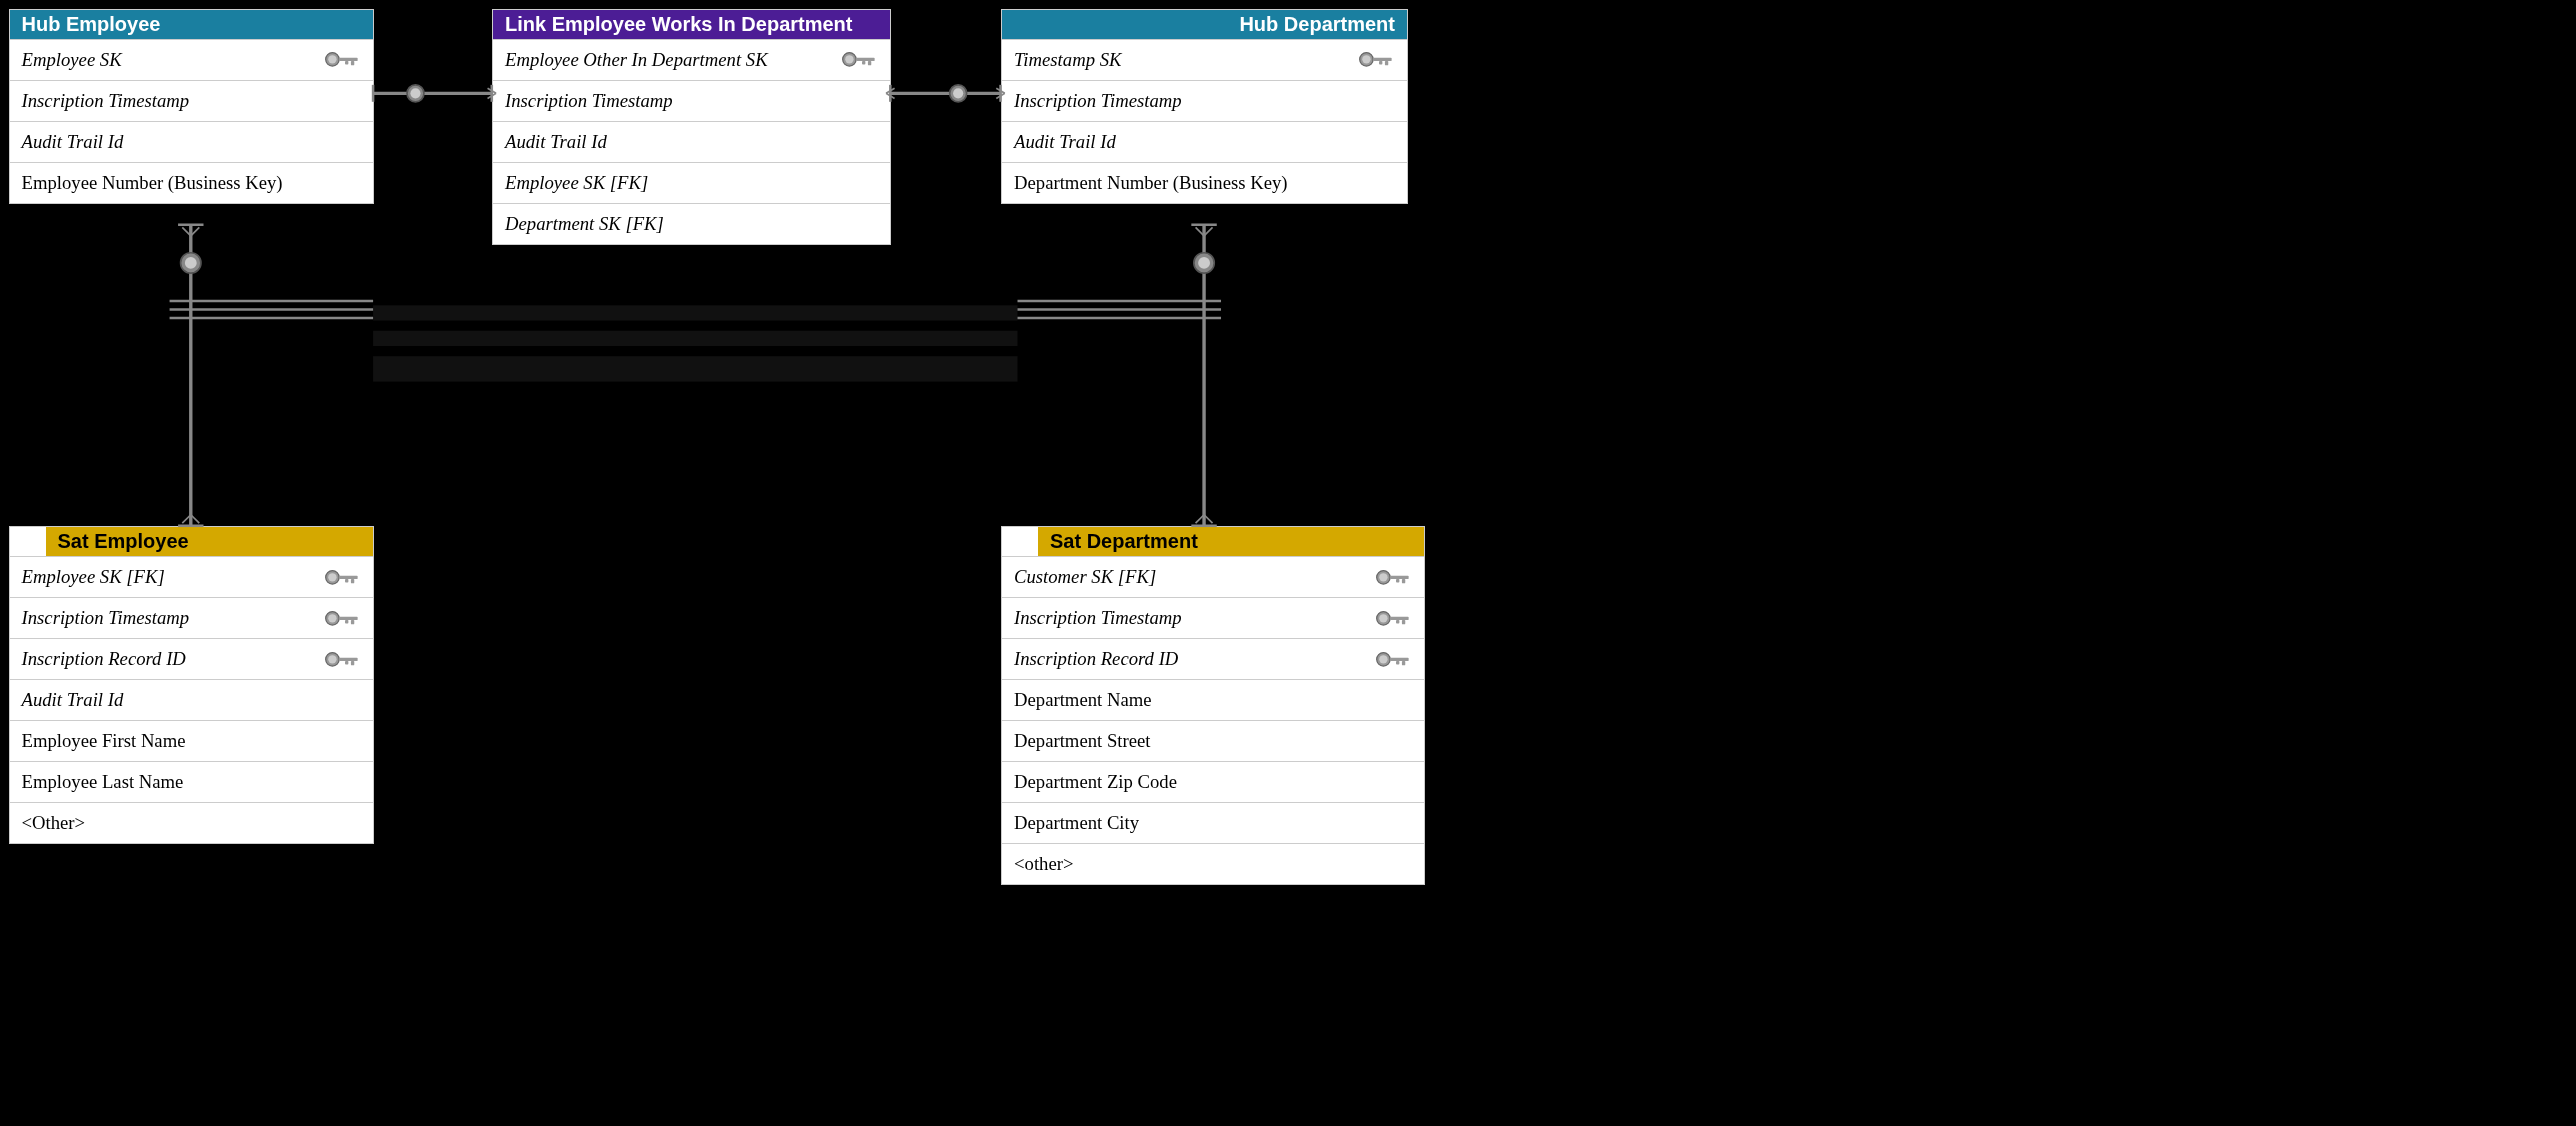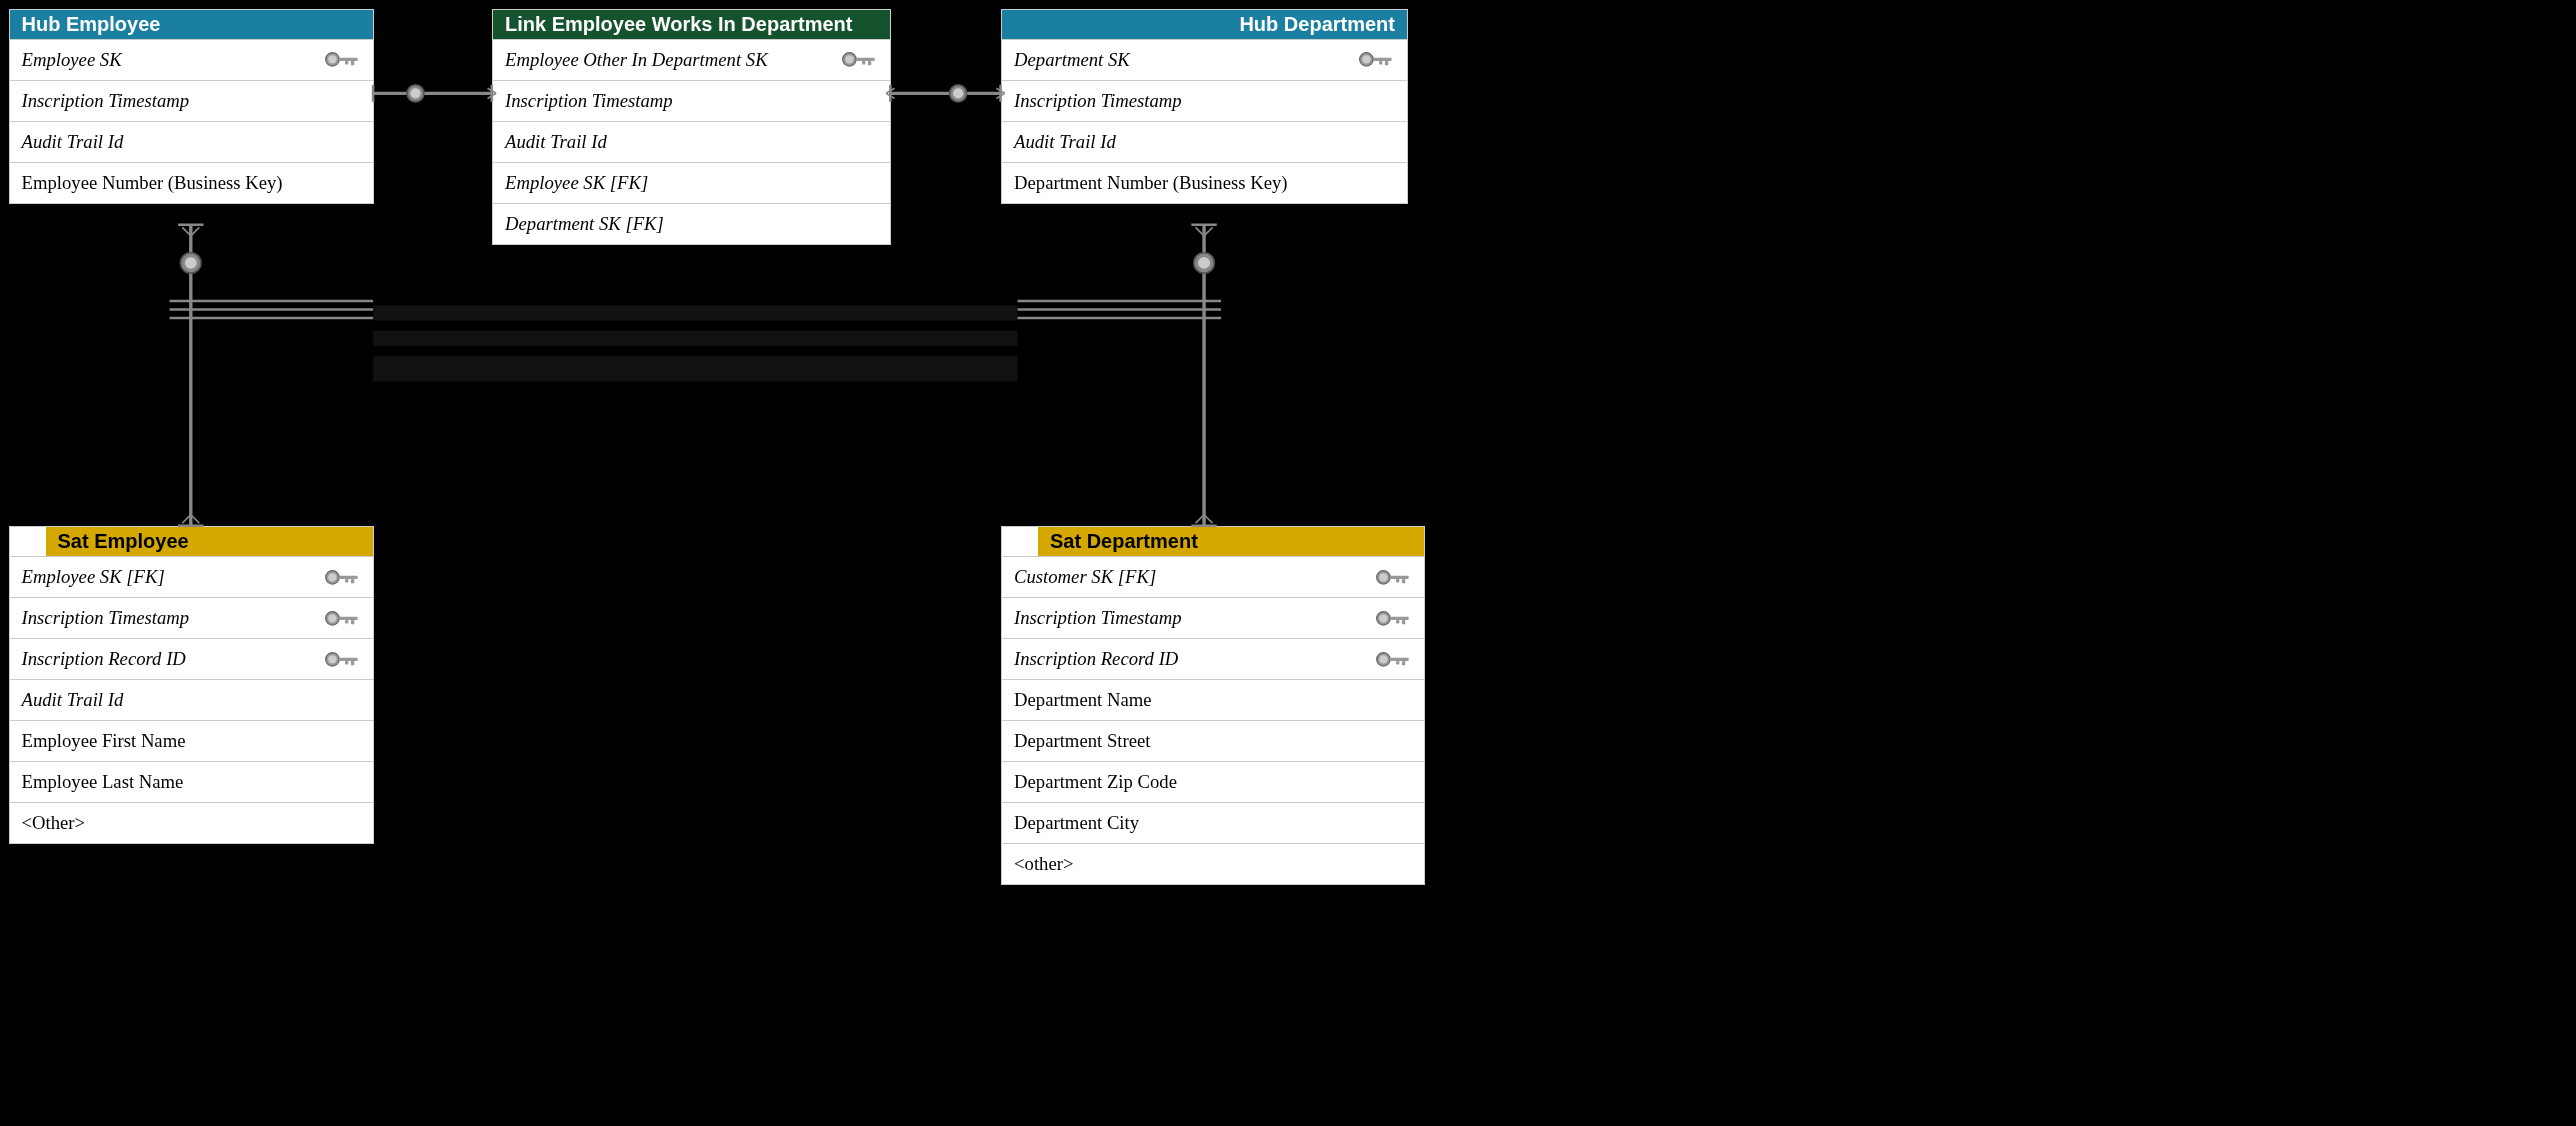--- a/index.html
+++ b/index.html
@@ -20,21 +20,21 @@
     }
 
     .entity-header {
       padding: 3px 12px;
       font-size: 20px;
       font-weight: bold;
       color: #fff;
     }
 
     .entity-header.teal { background: #1a7fa0; }
-    .entity-header.dark-red { background: #14532d; }
+    .entity-header.dark-red { background: #4c1d95; }
     .entity-header.gold { background: #d4a800; color: #000; margin-left: 36px; }
 
     .entity-row {
       display: flex;
       align-items: center;
       justify-content: space-between;
       border-top: 0.8px solid #ccc;
       padding: 6.8px 12px;
       font-size: 18.7px;
       font-style: italic;
@@ -118,21 +118,21 @@
     <span>Employee SK [FK]</span>
   </div>
   <div class="entity-row">
     <span>Department SK [FK]</span>
   </div>
 </div>
 
 <div class="entity-table" style="left: 1001px; top: 8.5px; width: 407px; text-align: right;">
   <div class="entity-header teal">Hub Department</div>
   <div class="entity-row">
-    <span>Department SK</span>
+    <span>Timestamp SK</span>
     <span class="key-icon">
       <svg viewBox="0 0 44 22">
           <circle cx="10" cy="11" r="8" fill="#999" stroke="#666" stroke-width="1.5"></circle>
           <circle cx="10" cy="11" r="5" fill="#ccc"></circle>
           <rect x="18" y="9" width="22" height="4" fill="#999" rx="1"></rect>
           <rect x="32" y="13" width="4" height="5" fill="#999" rx="1"></rect>
           <rect x="25" y="13" width="4" height="4" fill="#999" rx="1"></rect>
         </svg>
     </span>
   </div>

